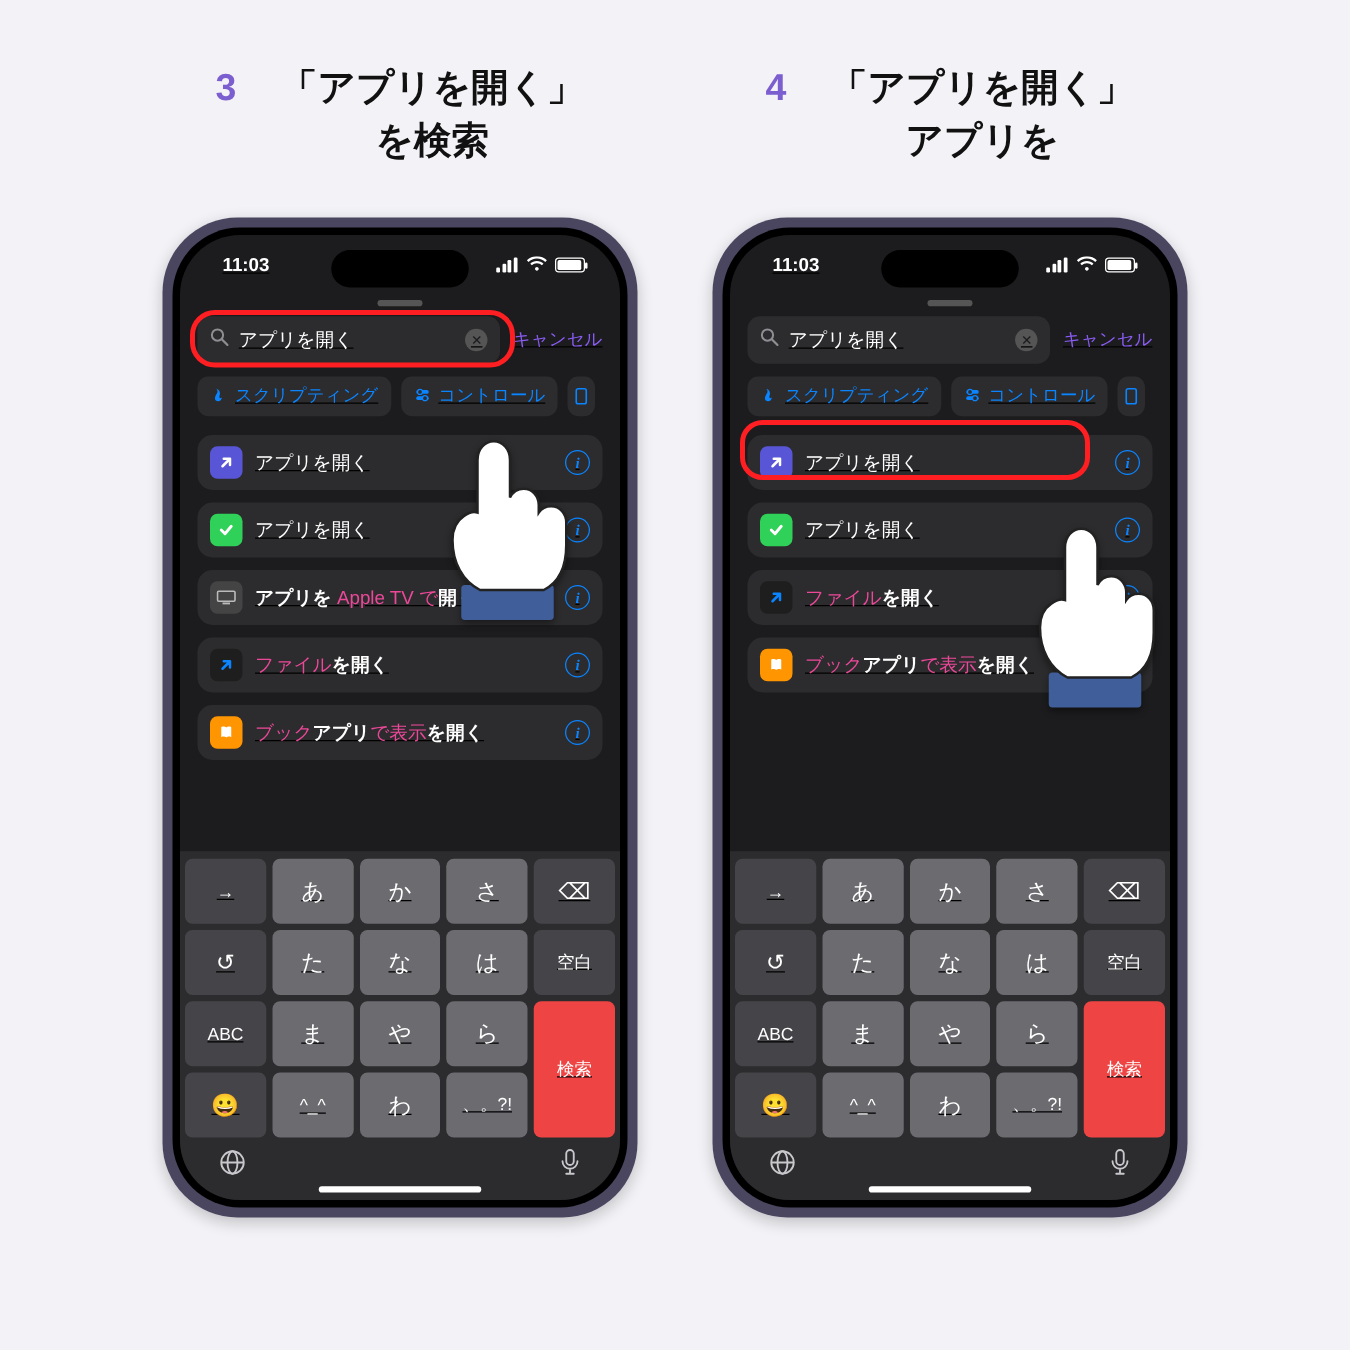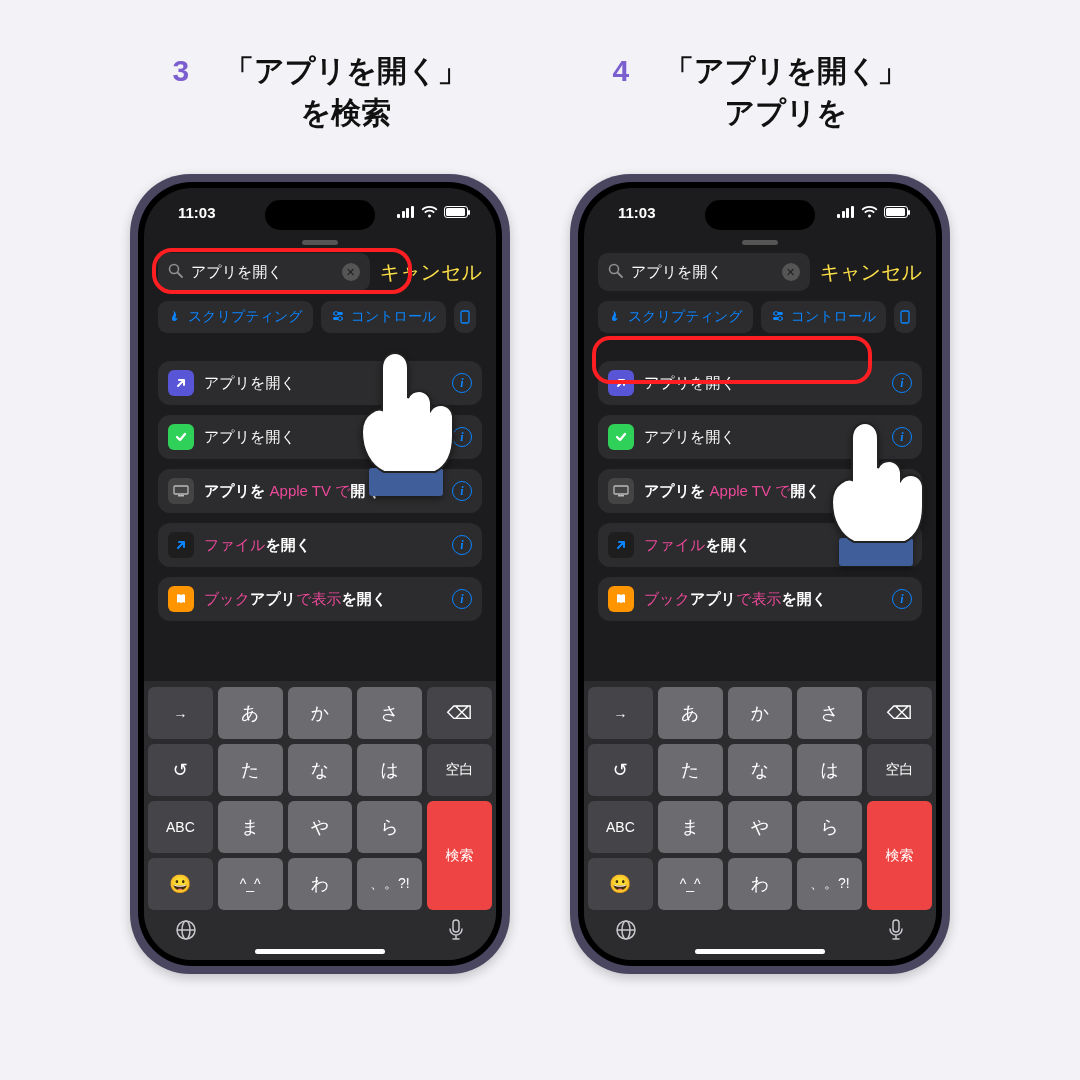--- a/index.html
+++ b/index.html
@@ -3,46 +3,46 @@
 <meta charset="utf-8">
 <style>
   *{box-sizing:border-box;margin:0;padding:0;font-family:-apple-system,"Hiragino Sans","Hiragino Kaku Gothic ProN",sans-serif;}
   body{background:#f3f2f6;width:1080px;height:1080px;display:flex;justify-content:center;align-items:flex-start;padding-top:50px;gap:60px;}
   .step{display:flex;flex-direction:column;align-items:center;}
   .caption{font-size:30px;font-weight:800;color:#111;text-align:center;line-height:1.4;display:flex;align-items:flex-start;gap:4px;}
   .caption .num{color:#7b5ecf;font-weight:800;margin-right:4px;}
   .caption .lines{display:flex;flex-direction:column;align-items:center;margin-left:27px;}
   
   .phone{margin-top:40px;width:380px;height:800px;border-radius:60px;background:#4b4660;padding:8px;box-shadow:0 4px 12px rgba(0,0,0,.2);position:relative;}
-  .bezel{width:100%;height:100%;border-radius:54px;background:#000;padding:6px;}
+  .bezel{width:100%;height:100%;border-radius:54px;background:#000;padding:6px;text-decoration:underline;}
   .screen{width:100%;height:100%;border-radius:48px;background:#1c1c1e;overflow:hidden;position:relative;display:flex;flex-direction:column;}
   .island{position:absolute;top:12px;left:50%;transform:translateX(-50%);width:110px;height:30px;background:#000;border-radius:20px;z-index:10;}
   
   .status{height:48px;flex:none;display:flex;justify-content:space-between;align-items:center;padding:0 28px 0 34px;color:#fff;font-size:15px;font-weight:600;}
   .status .icons{display:flex;align-items:center;gap:6px;}
   .sig{width:18px;height:12px;display:flex;align-items:flex-end;gap:1.5px;}
   .sig span{width:3px;background:#fff;border-radius:1px;}
   .sig span:nth-child(1){height:4px}.sig span:nth-child(2){height:7px}.sig span:nth-child(3){height:10px}.sig span:nth-child(4){height:12px}
   .batt{width:24px;height:12px;border:1px solid #fff;border-radius:3px;position:relative;}
   .batt::after{content:"";position:absolute;right:-3px;top:3px;width:2px;height:5px;background:#fff;border-radius:1px;}
   .batt i{position:absolute;left:1px;top:1px;bottom:1px;right:2px;background:#fff;border-radius:1.5px;}
   
   .grabber{width:36px;height:5px;background:#555;border-radius:3px;margin:4px auto 8px;}
   
   .searchRow{display:flex;align-items:center;gap:10px;padding:0 14px 10px;}
   .searchField{flex:1;height:38px;background:#2c2c2e;border-radius:10px;display:flex;align-items:center;padding:0 10px;color:#fff;font-size:15px;gap:8px;}
   .searchField .mag{color:#8e8e93;font-size:16px;}
   .searchField .q{flex:1;color:#fff;}
   .searchField .clear{width:18px;height:18px;border-radius:50%;background:#555;display:flex;align-items:center;justify-content:center;color:#1c1c1e;font-size:11px;}
-  .cancel{color:#fde047;font-size:20px;}
+  .cancel{color:#8b5cf6;font-size:14px;}
   
   .hl-search{position:absolute;left:8px;top:60px;right:84px;height:46px;border:4px solid #ff1f22;border-radius:20px;z-index:30;pointer-events:none;}
   .hl-row{position:absolute;left:8px;top:148px;width:280px;height:48px;border:4px solid #ff1f22;border-radius:18px;z-index:30;pointer-events:none;}
   
-  .chips{display:flex;gap:8px;padding:0 14px 28px;overflow:hidden;}
+  .chips{display:flex;gap:8px;padding:0 14px 15px;overflow:hidden;}
   .chip{height:32px;border-radius:9px;background:#2c2c2e;color:#0a84ff;font-size:14px;display:flex;align-items:center;padding:0 10px;gap:6px;white-space:nowrap;}
   .chip .ci{font-size:14px;}
   .chip.third{width:22px;padding:0;justify-content:center;}
   
   .results{display:flex;flex-direction:column;gap:10px;padding:0 14px;}
   .row{height:44px;background:#2c2c2e;border-radius:12px;display:flex;align-items:center;padding:0 10px;gap:10px;color:#fff;font-size:15px;}
   .row .ic{width:26px;height:26px;border-radius:6px;display:flex;align-items:center;justify-content:center;flex:none;font-size:14px;color:#fff;}
   .row .lbl{flex:1;white-space:nowrap;overflow:hidden;}
   .row .lbl .dim{color:#ec4899;}
   .row .info{width:20px;height:20px;border:1.5px solid #0a84ff;border-radius:50%;color:#0a84ff;font-size:12px;display:flex;align-items:center;justify-content:center;font-family:Georgia,serif;font-style:italic;font-weight:bold;}
@@ -342,32 +342,20 @@
         <div class="row">
           <span class="ic teal">
             <svg width="14" height="14" viewBox="0 0 14 14">
                   <path d="M3 7l3 3 5-6" stroke="#fff" stroke-width="2.3" fill="none" stroke-linecap="round" stroke-linejoin="round"></path>
                 </svg>
           </span>
           <span class="lbl">アプリを開く</span>
           <span class="info">i</span>
         </div>
         <div class="row">
-          <span class="ic grey">
-            <svg width="16" height="14" viewBox="0 0 16 14">
-                  <rect x="1" y="2" width="14" height="8" rx="1" fill="none" stroke="#bbb" stroke-width="1.3"></rect>
-                  <rect x="5" y="11" width="6" height="1.5" fill="#bbb"></rect>
-                </svg>
-          </span>
-          <span class="lbl">
-            <b>アプリを </b><span class="dim">Apple TV で</span><b>開く</b>
-          </span>
-          <span class="info">i</span>
-        </div>
-        <div class="row">
           <span class="ic dark">
             <svg width="14" height="14" viewBox="0 0 14 14">
                   <path d="M4 10l6-6M5 4h5v5" stroke="#0a84ff" stroke-width="2" fill="none" stroke-linecap="round" stroke-linejoin="round"></path>
                 </svg>
           </span>
           <span class="lbl">
             <span class="dim">ファイル</span><b>を開く</b>
           </span>
           <span class="info">i</span>
         </div>

